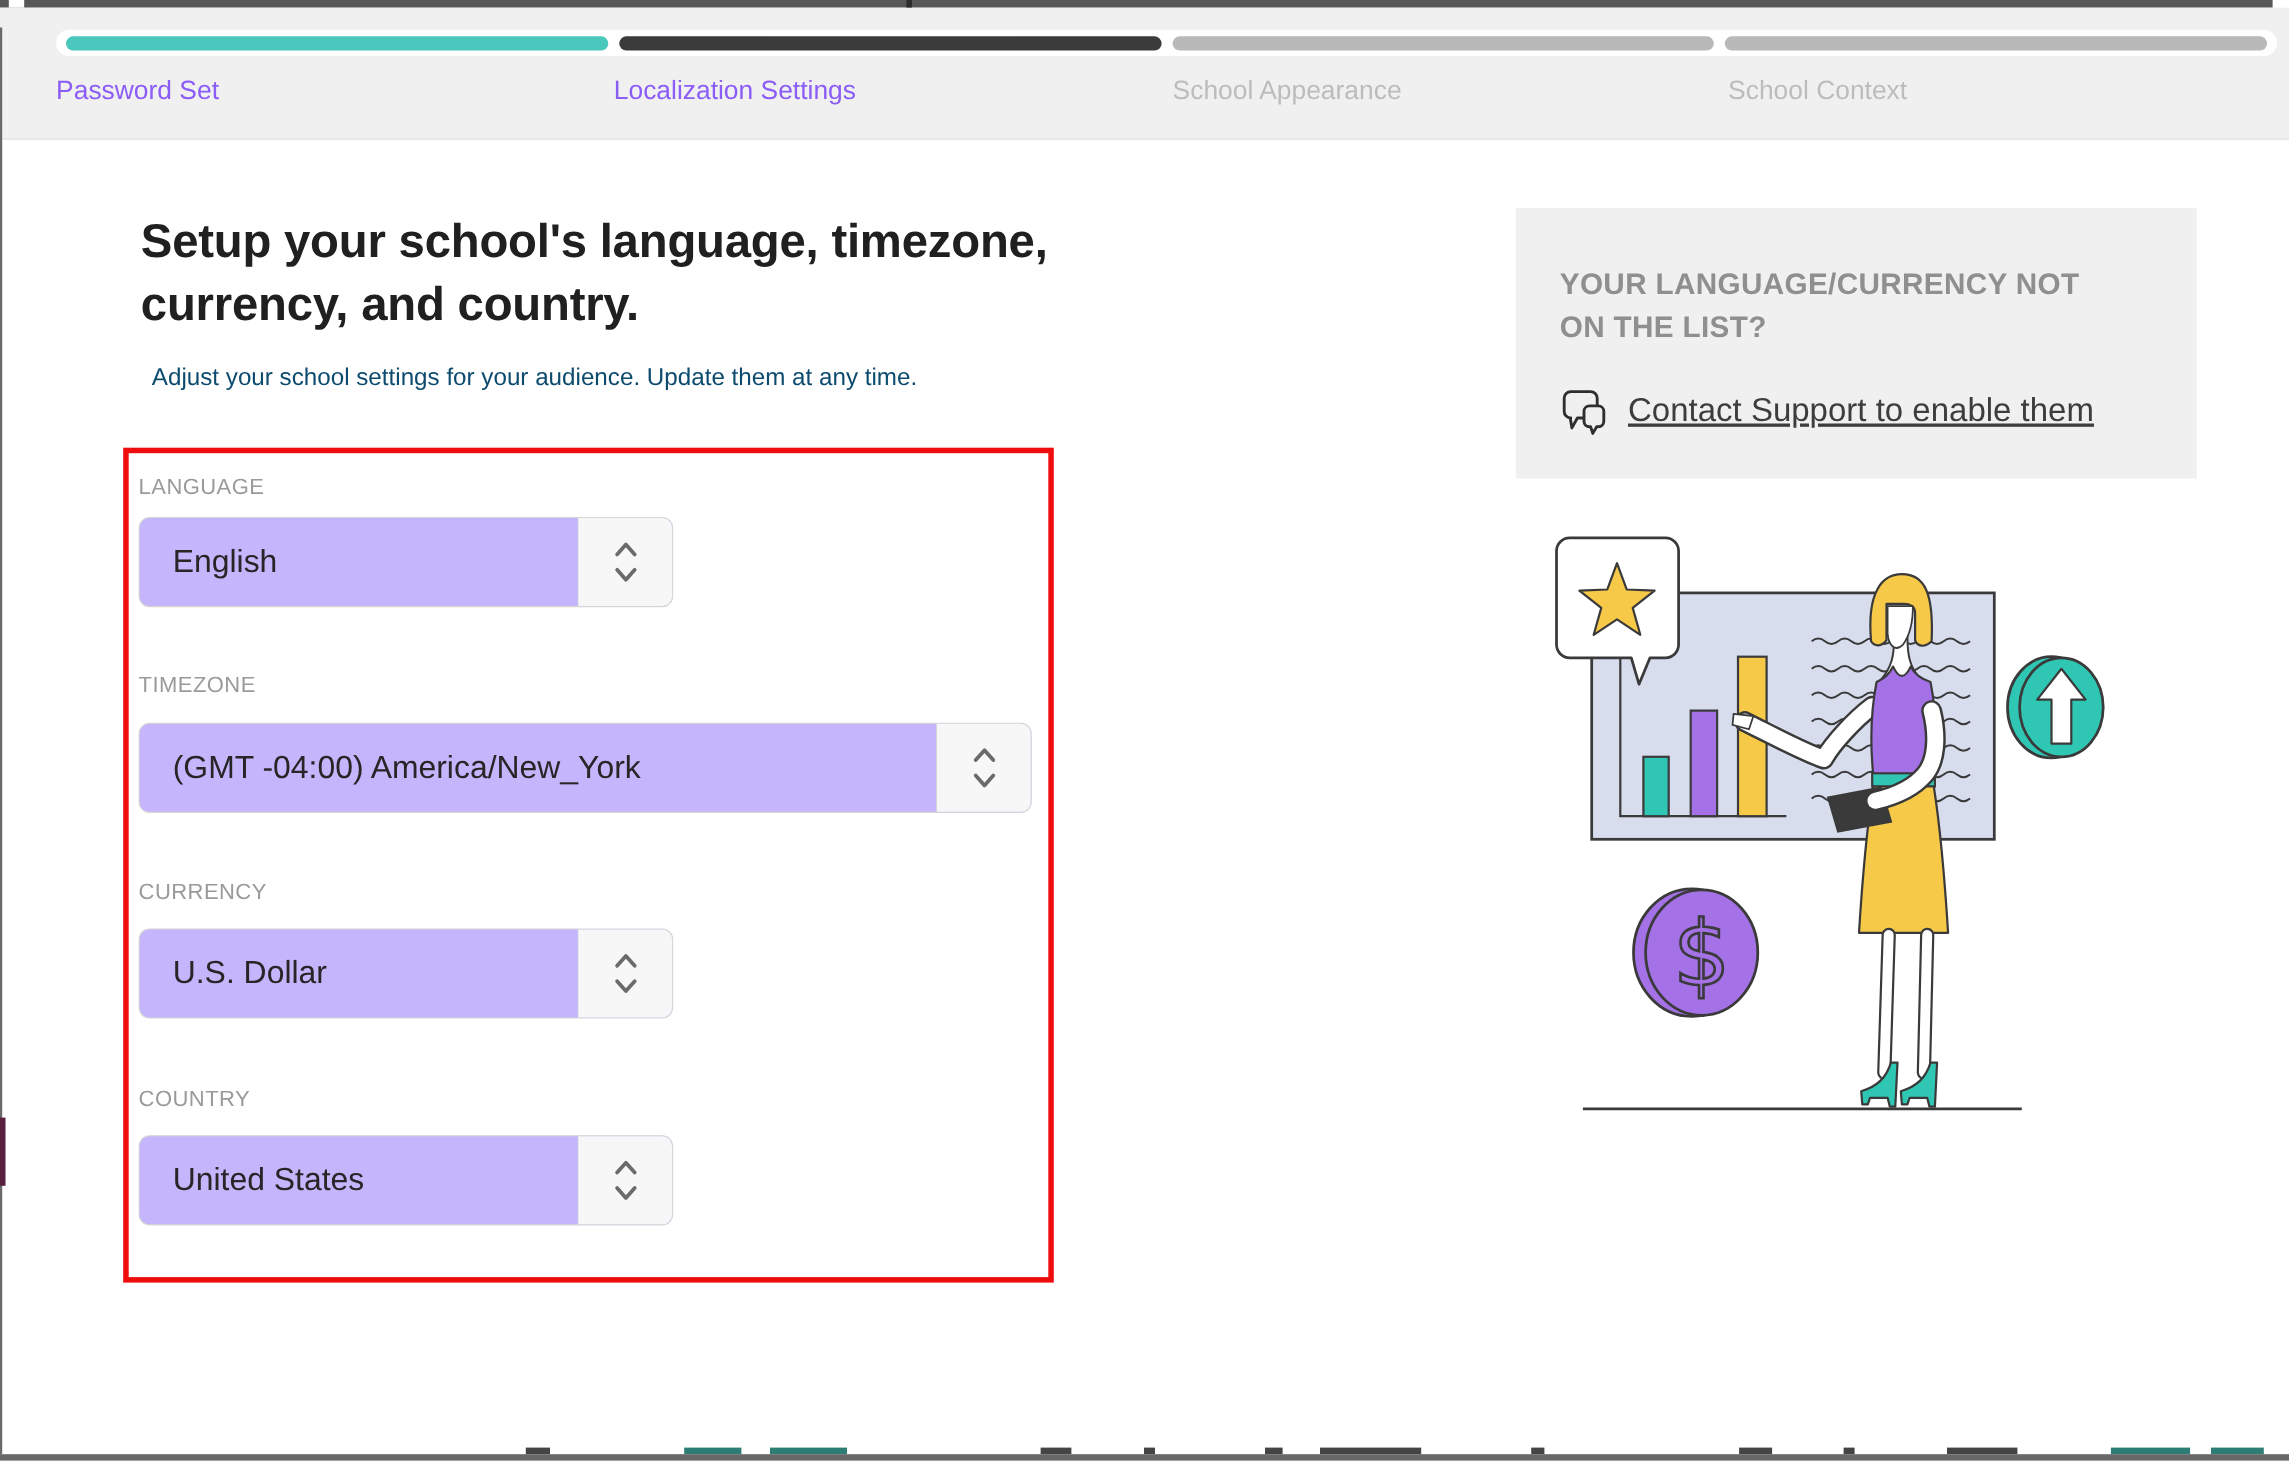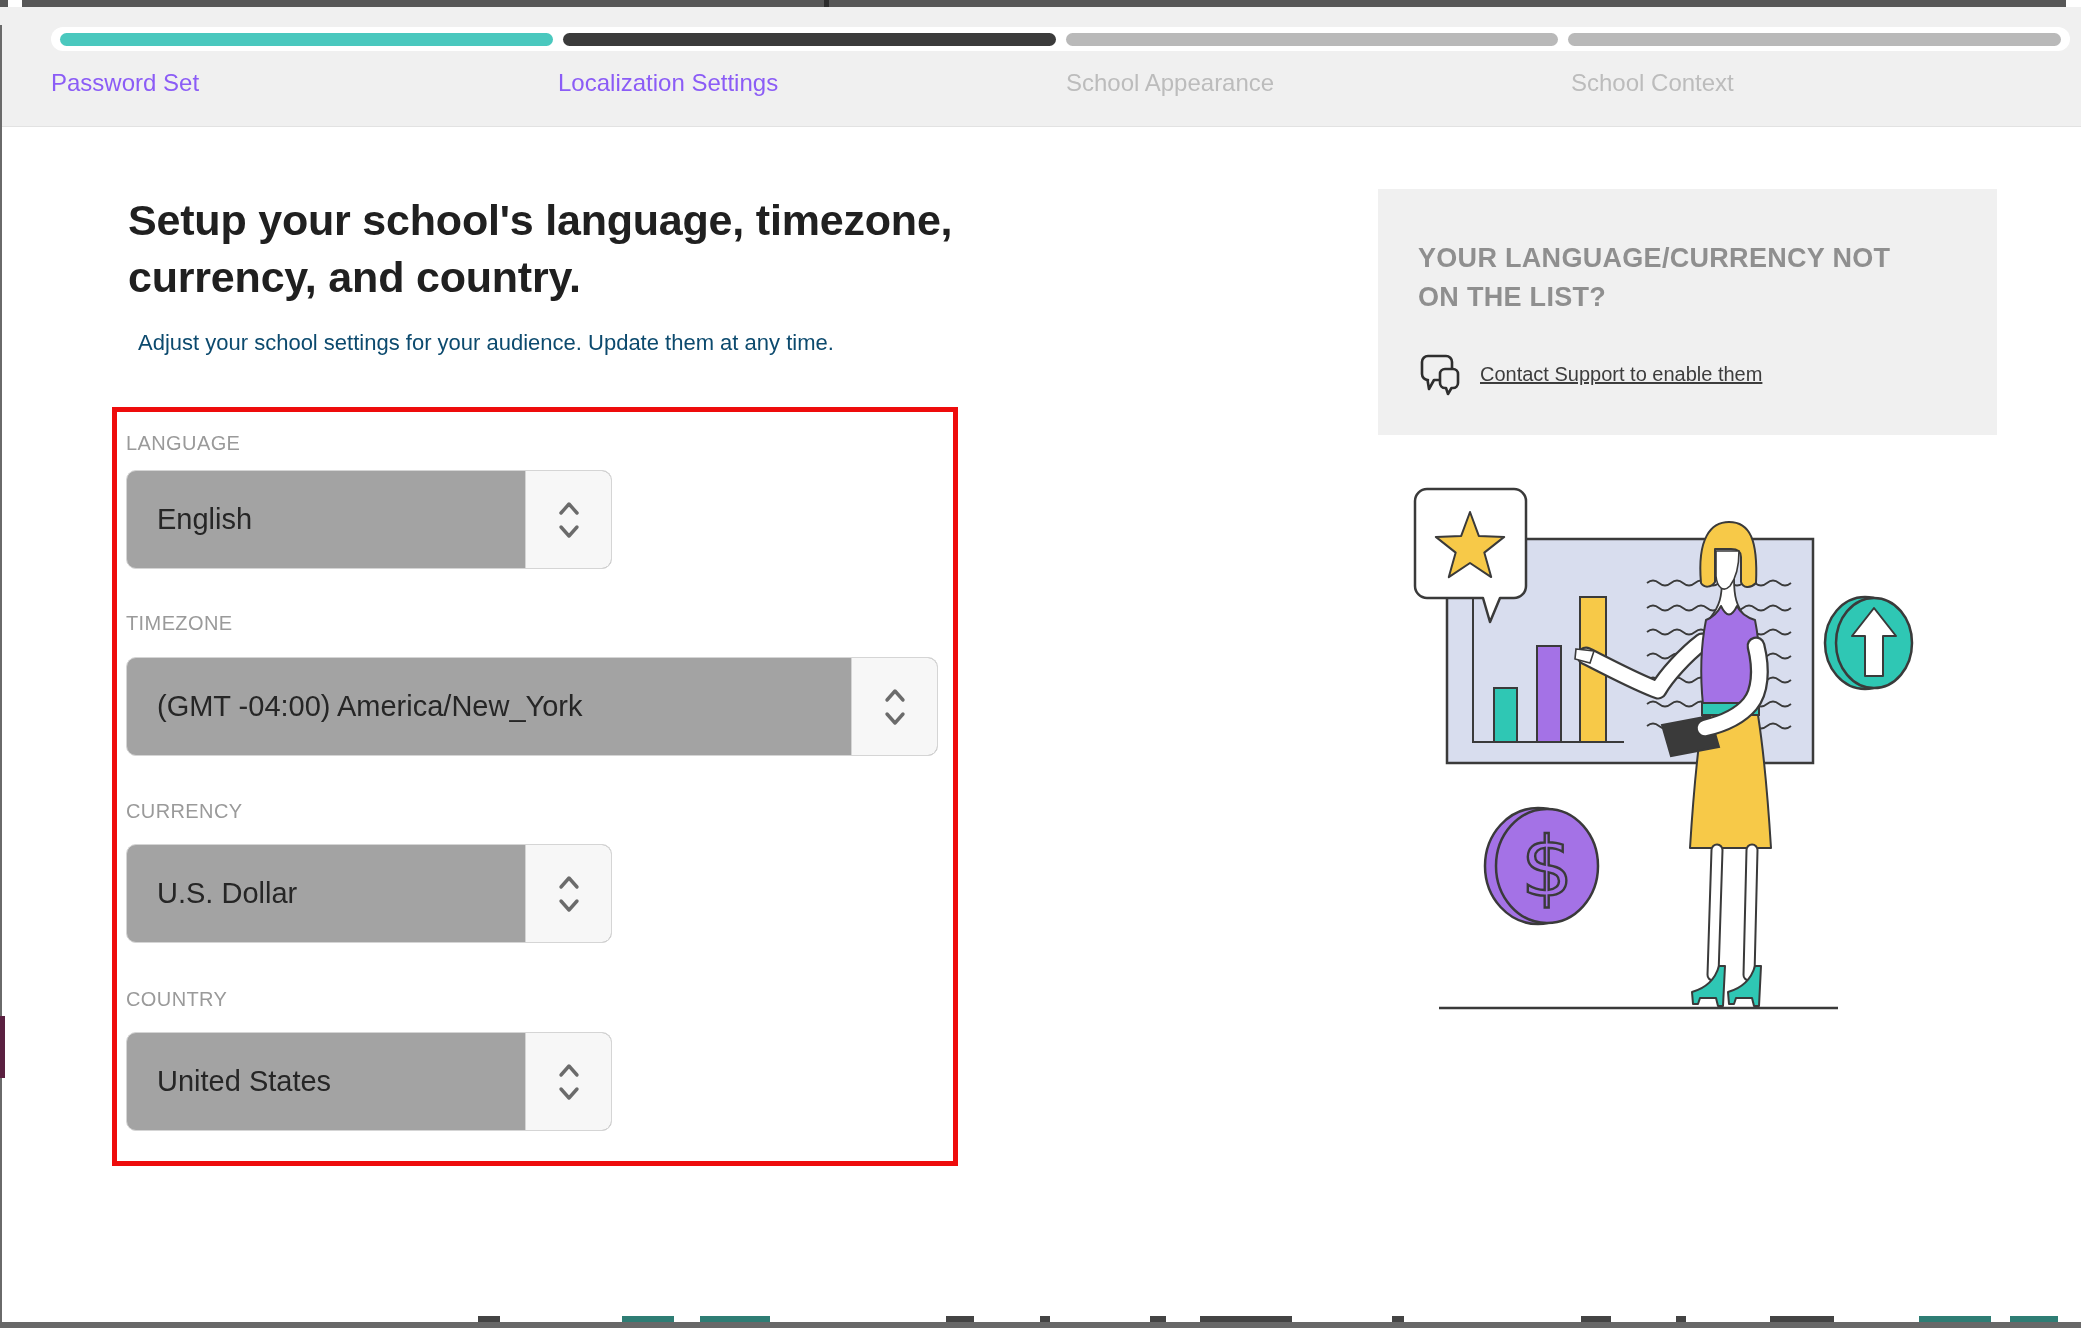--- a/index.html
+++ b/index.html
@@ -20,32 +20,32 @@
   .seg.upcoming{background:#b9b9b9;}
   .step-label{position:absolute;top:63px;font-size:24px;line-height:26px;color:#8b5cf6;white-space:nowrap;}
   .step-label.dim{color:#bcbcbc;}
 
   
   .page-title{position:absolute;left:126px;top:190px;width:900px;font-size:43px;font-weight:700;line-height:1.32;color:#202020;letter-spacing:-0.2px;}
   .page-subtitle{position:absolute;left:126px;top:330px;font-size:22px;color:#0c4a6e;margin-left:12px;}
 
   .red-box{position:absolute;left:112px;top:407px;width:846px;height:759px;border:5px solid #ee0c0c;box-sizing:border-box;}
   .field-label{position:absolute;left:9px;font-size:20px;color:#9a9a9a;letter-spacing:0.4px;}
-  .select{position:absolute;left:9px;height:99px;background:#a3a3a3;border:1px solid #d5d5d5;border-radius:10px;display:flex;box-sizing:border-box;cursor:pointer;}
+  .select{position:absolute;left:9px;height:82px;background:#c4b5fd;border:1px solid #d5d5d5;border-radius:10px;display:flex;box-sizing:border-box;cursor:pointer;}
   .select .val{flex:1;display:flex;align-items:center;padding-left:30px;font-size:29px;color:#262626;white-space:nowrap;}
   .select .chev{width:85px;border-left:1px solid #d5d5d5;background:#f7f7f7;border-radius:0 9px 9px 0;display:flex;align-items:center;justify-content:center;}
 
   .next-btn{position:absolute;left:126px;top:1199px;width:248px;height:72px;background:#4ac8be;border:none;border-radius:40px;display:flex;align-items:center;justify-content:space-between;padding:0 34px;box-sizing:border-box;cursor:pointer;}
   .next-btn .lbl{font-size:30px;font-weight:700;color:#fff;}
 
   
   .aside{position:absolute;left:1378px;top:189px;width:619px;height:246px;background:#f0f0f0;box-sizing:border-box;padding:50px 40px 0 40px;}
   .aside-title{width:500px;font-size:27px;font-weight:600;color:#8f8f8f;line-height:1.45;letter-spacing:0.3px;}
   .aside-link-row{margin-top:34px;display:flex;align-items:center;gap:16px;}
-  .aside-link{font-size:20px;color:#3d3d3d;text-decoration:underline;cursor:pointer;}
+  .aside-link{font-size:30px;color:#3d3d3d;text-decoration:underline;cursor:pointer;}
 
   
   .illus{position:absolute;left:1400px;top:470px;width:560px;height:560px;}
 
   
   .left-edge{position:absolute;left:0;top:25px;width:2px;height:1297px;background:#6a6a6a;}
   .maroon-sliver{position:absolute;left:0;top:1016px;width:5px;height:62px;background:#5a2040;}
   .bottom-bar{position:absolute;left:0;top:1322px;width:2081px;height:6px;background:#686868;}
   .cutoff-text{position:absolute;left:0;top:1316px;width:2081px;height:6px;background:
     linear-gradient(#444,#444) 478px 0/22px 6px no-repeat,

